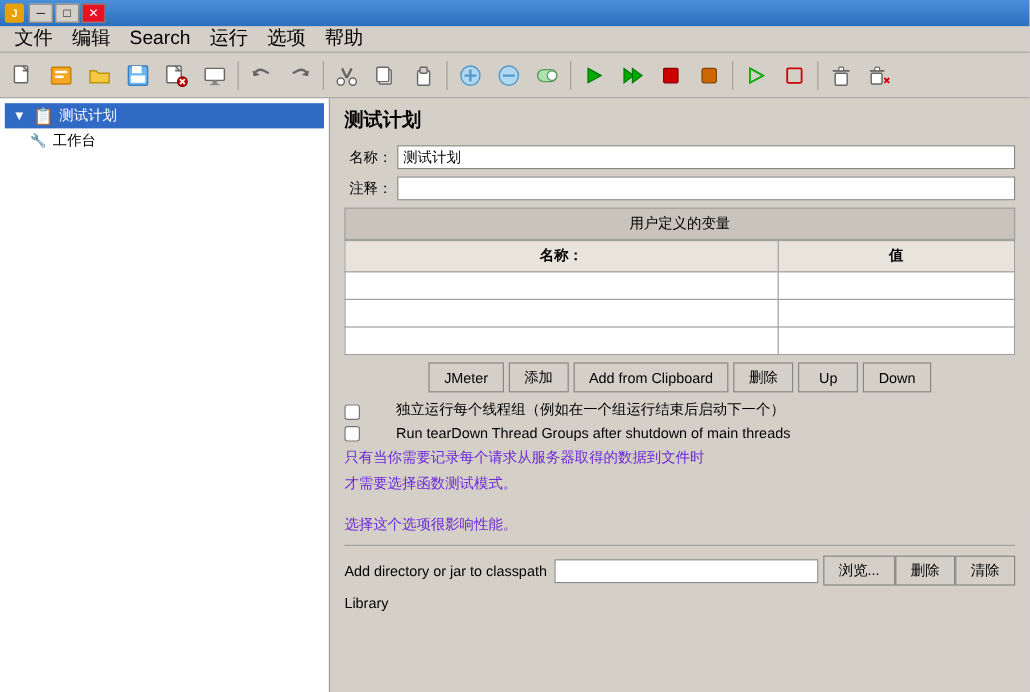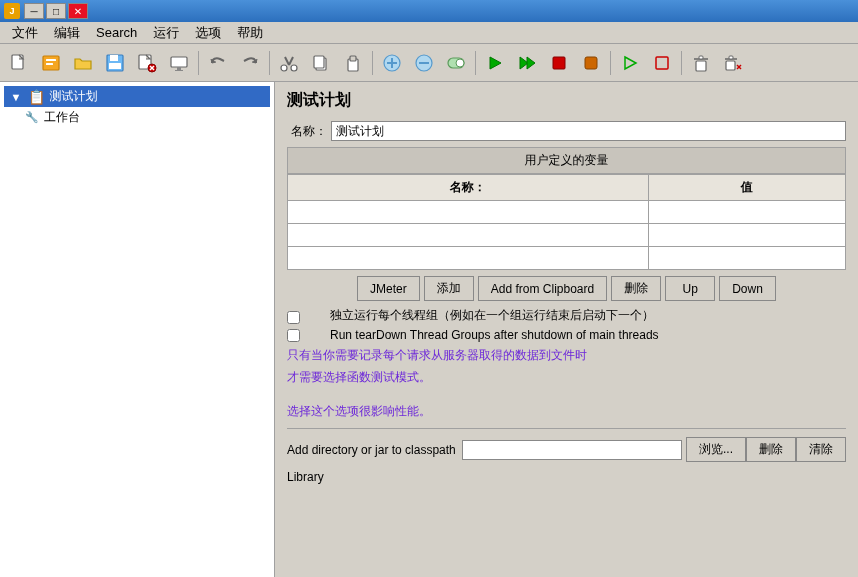--- a/index.html
+++ b/index.html
@@ -61,21 +61,21 @@
     .menu-bar {
       background: #d4d0c8;
       height: 22px;
       display: flex;
       align-items: center;
       border-bottom: 1px solid #a0a0a0;
       padding: 0 4px;
     }
     .menu-item {
       padding: 2px 8px;
-      font-size: 13px;
+      font-size: 16px;
       cursor: pointer;
     }
 
     
     .toolbar {
       background: #d4d0c8;
       height: 38px;
       display: flex;
       align-items: center;
       padding: 2px 4px;
@@ -492,20 +492,24 @@
   <div class="right-panel">
     <div class="content-area">
 
       <div class="content-title">测试计划</div>
 
       <div class="form-row">
         <span class="form-label">名称：</span>
         <input class="form-input" type="text" value="测试计划" style="">
       </div>
 
+      <div class="form-row">
+        <span class="form-label">注释：</span>
+        <input class="form-input" type="text" style="">
+      </div>
 
       <div class="section-header">用户定义的变量</div>
       <table class="var-table">
         <thead>
           <tr>
             <th>名称：</th>
             <th>值</th>
           </tr>
         </thead>
         <tbody>

